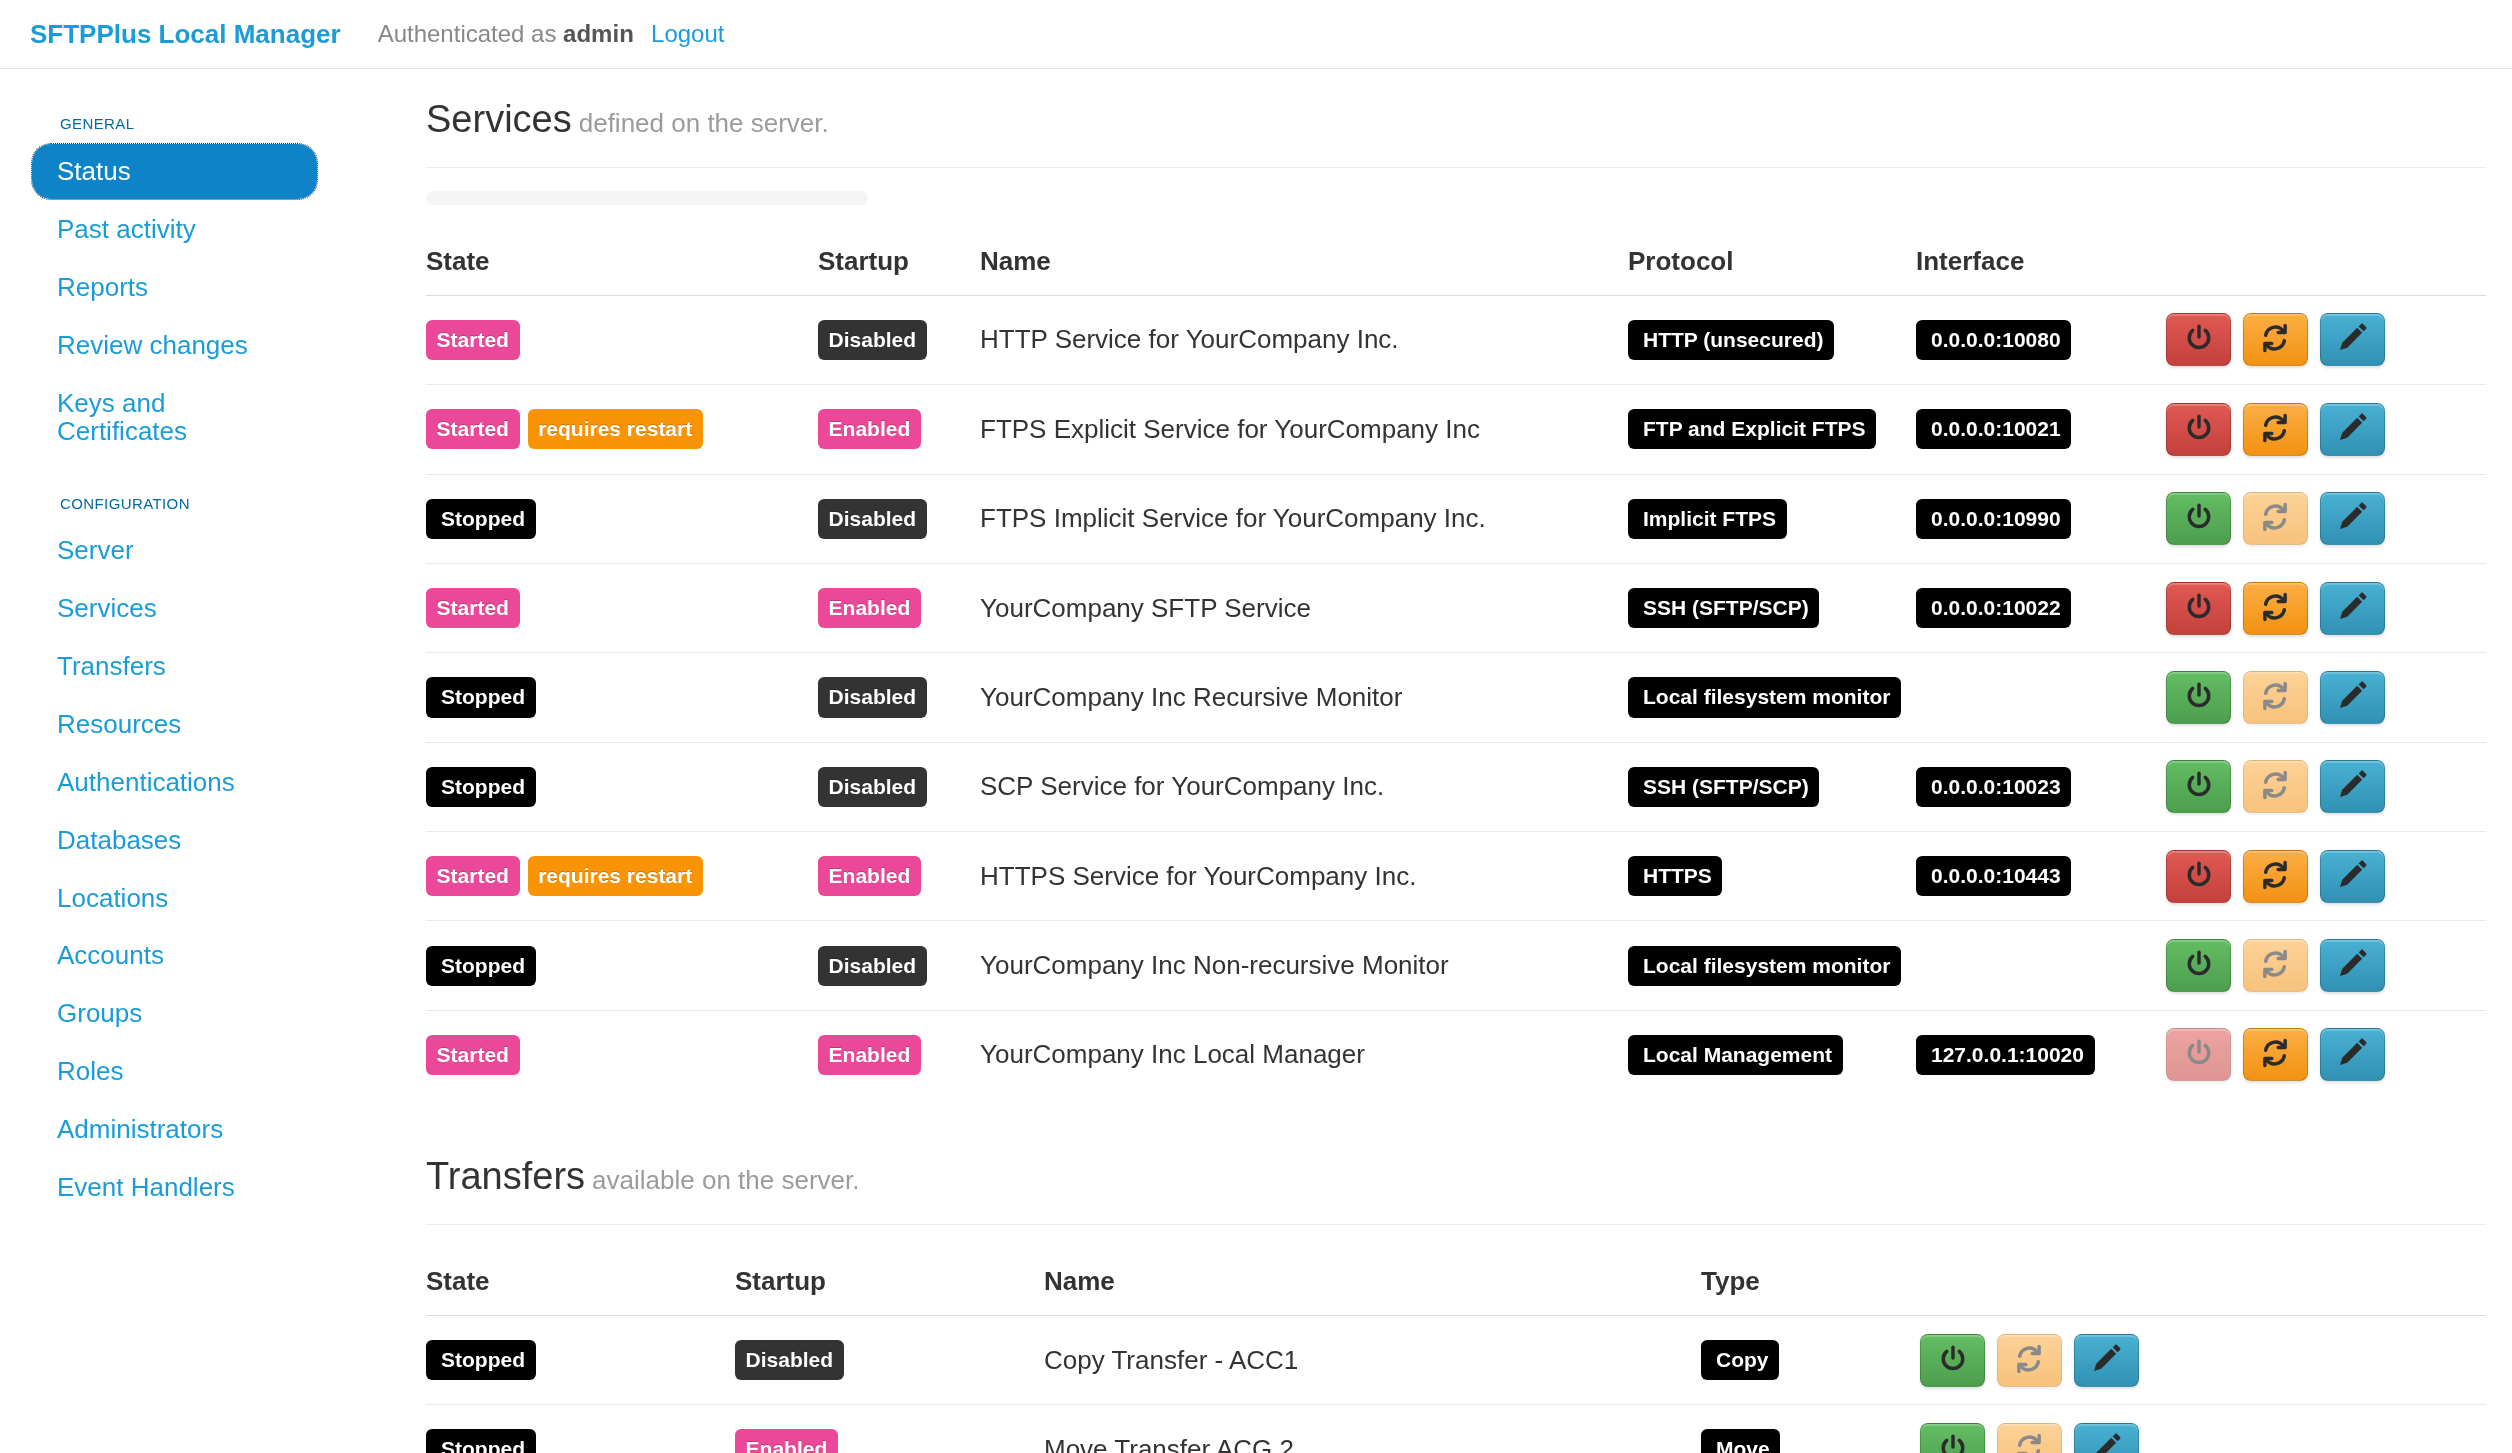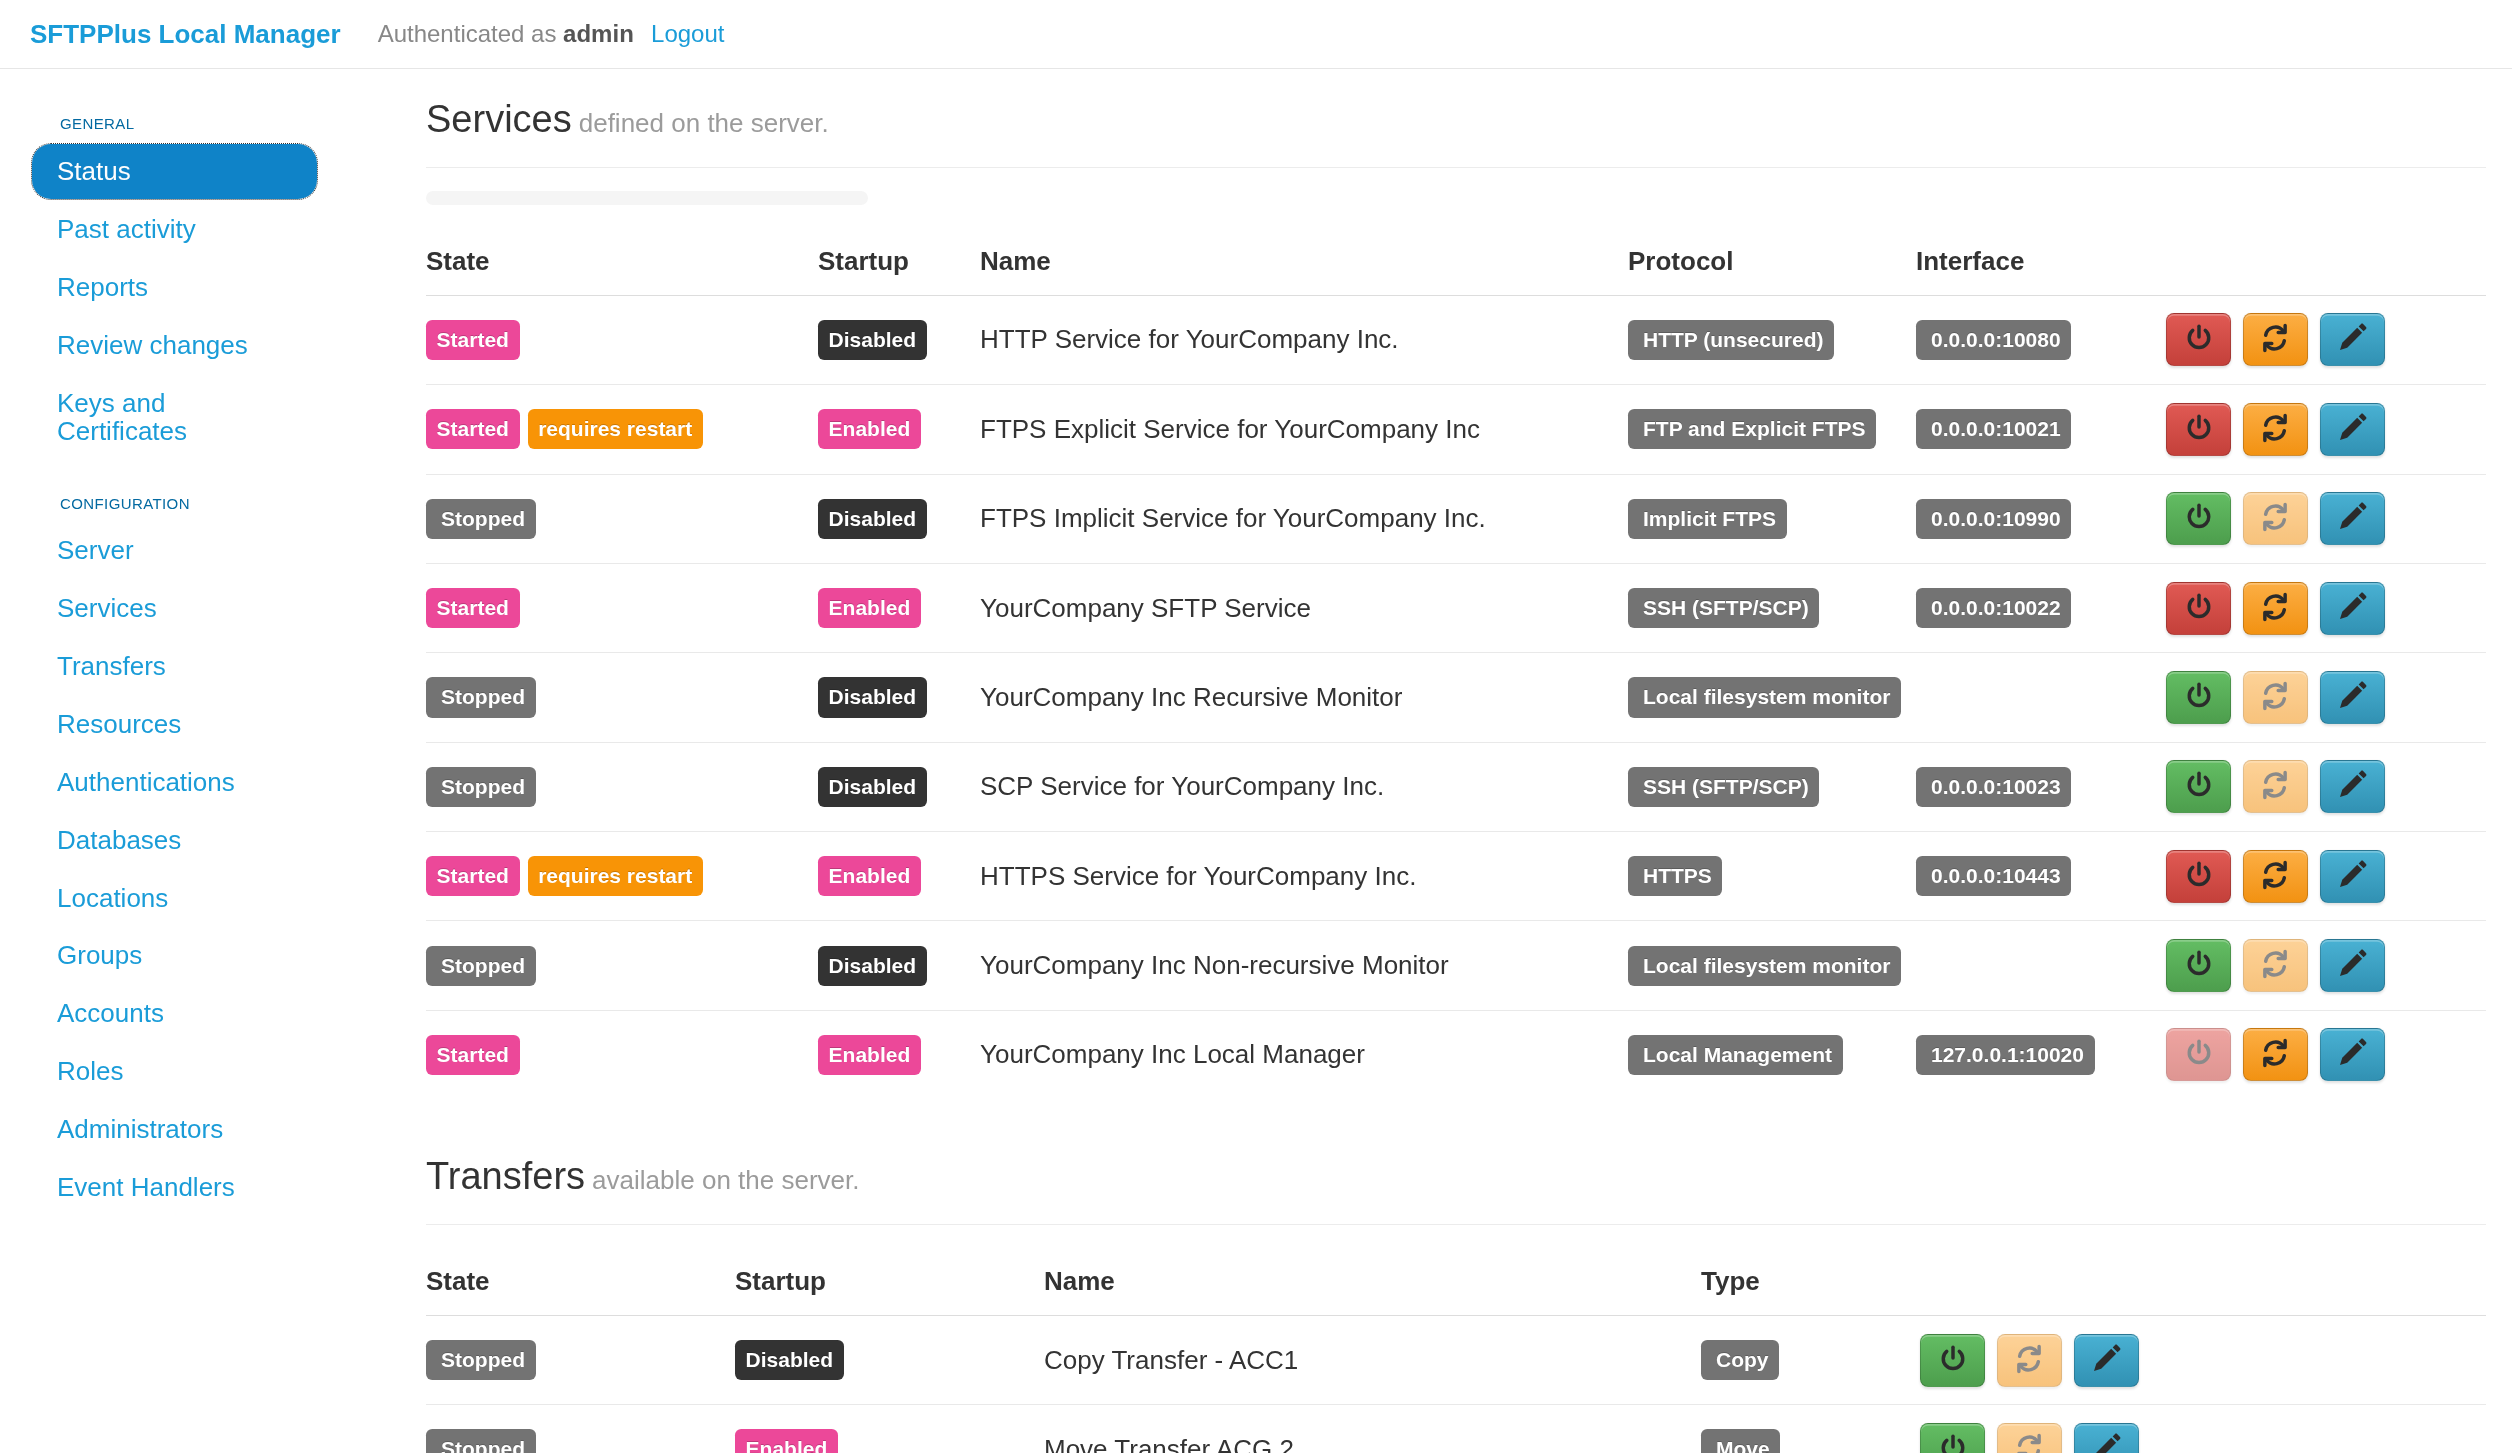--- a/index.html
+++ b/index.html
@@ -97,21 +97,21 @@
   
   .label {
     display: inline-block;
     padding: 8px 10.6px;
     font-size: 21px; font-weight: bold; color: #fff;
     border-radius: 6.2px;
     line-height: 1.15;
     white-space: nowrap;
     text-shadow: 0 -0.9px 0 rgba(0,0,0,0.2);
   }
-  .label-default { background: #737373; padding-left: 15px; }
+  .label-default { background: #000000; padding-left: 15px; }
   .label-success { background: #ec4899; }
   .label-warning { background: #f89406; }
   .label-inverse { background: #333333; }
   .label + .label { margin-left: 8px; }
 
   
   .btn {
     width: 65px; height: 53px;
     border: 0.9px solid rgba(0,0,0,0.18);
     border-radius: 8px;
@@ -182,24 +182,24 @@
             <li>
               <a class="nav-item">Authentications</a>
             </li>
             <li>
               <a class="nav-item">Databases</a>
             </li>
             <li>
               <a class="nav-item">Locations</a>
             </li>
             <li>
+              <a class="nav-item">Accounts</a>
+            </li>
+            <li>
               <a class="nav-item">Groups</a>
-            </li>
-            <li>
-              <a class="nav-item">Accounts</a>
             </li>
             <li>
               <a class="nav-item">Roles</a>
             </li>
             <li>
               <a class="nav-item">Administrators</a>
             </li>
             <li>
               <a class="nav-item">Event Handlers</a>
             </li>

